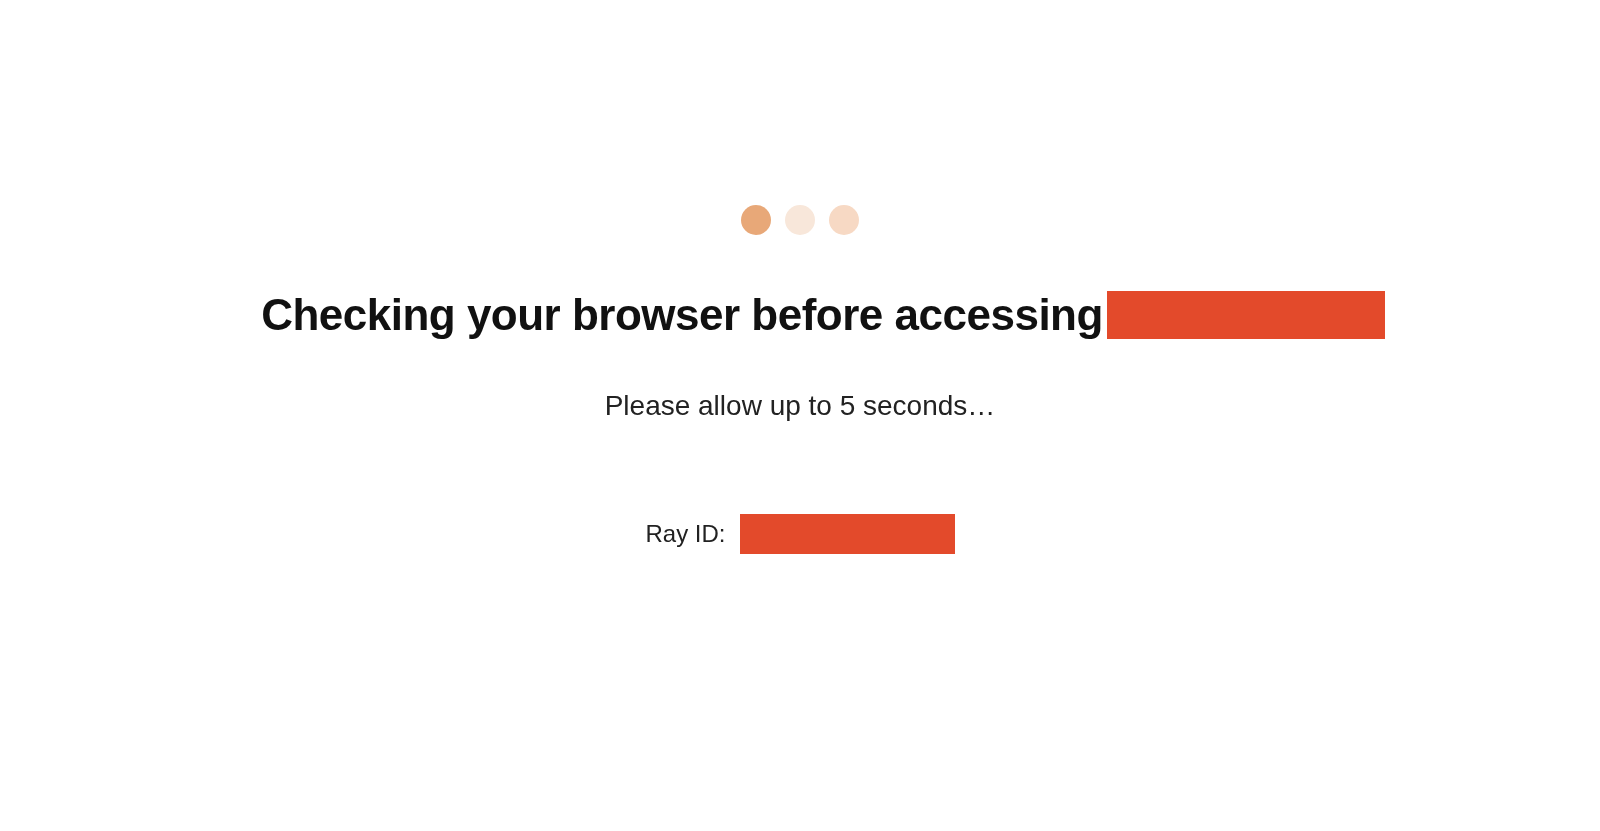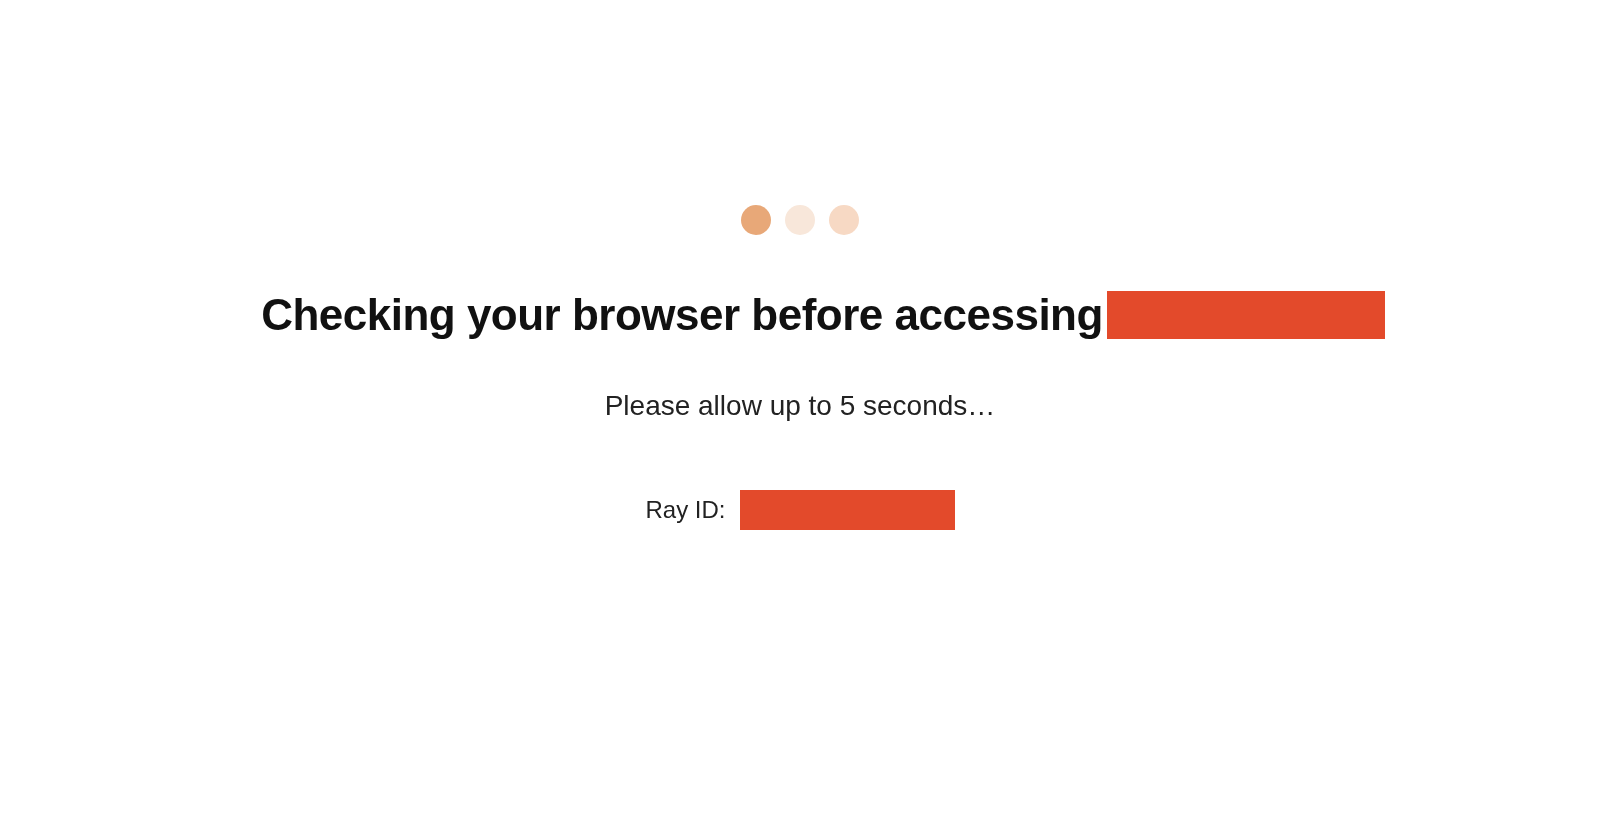--- a/index.html
+++ b/index.html
@@ -63,21 +63,21 @@
     .desc1 {
       font-size: 28px;
       font-weight: 400;
       color: #222;
       margin-bottom: 20px;
     }
     .desc2 {
       font-size: 28px;
       font-weight: 400;
       color: #222;
-      margin-bottom: 68px;
+      margin-bottom: 92px;
     }
     .footer-line1 {
       font-size: 24px;
       color: #222;
       margin-bottom: 14px;
     }
     .cf-link {
       color: #3a7fb8;
       text-decoration: none;
     }

